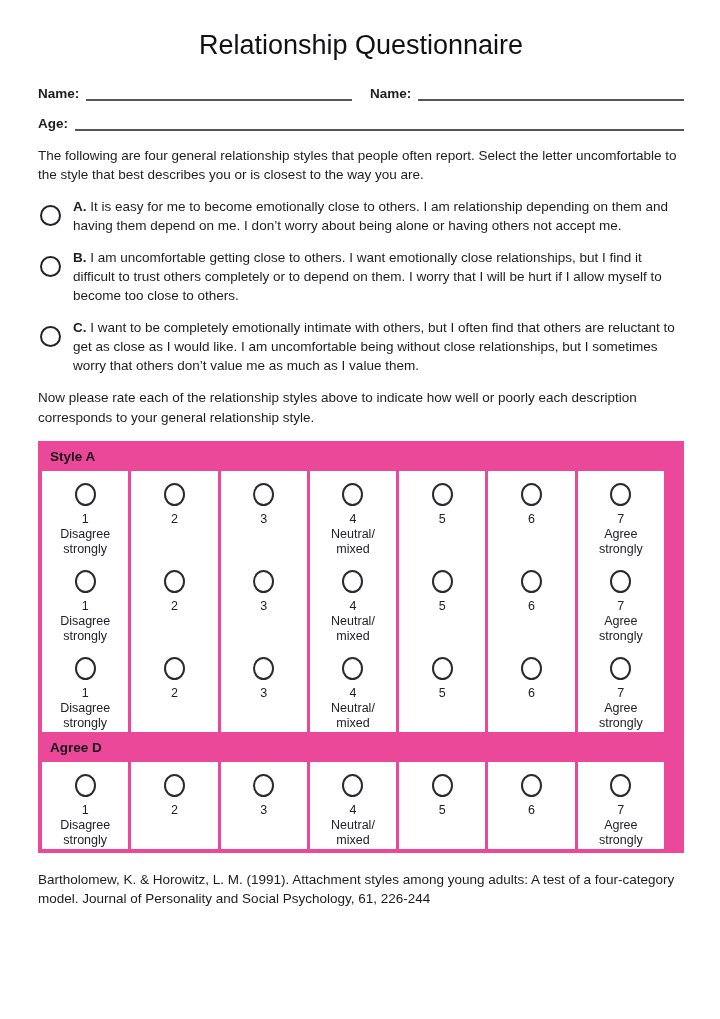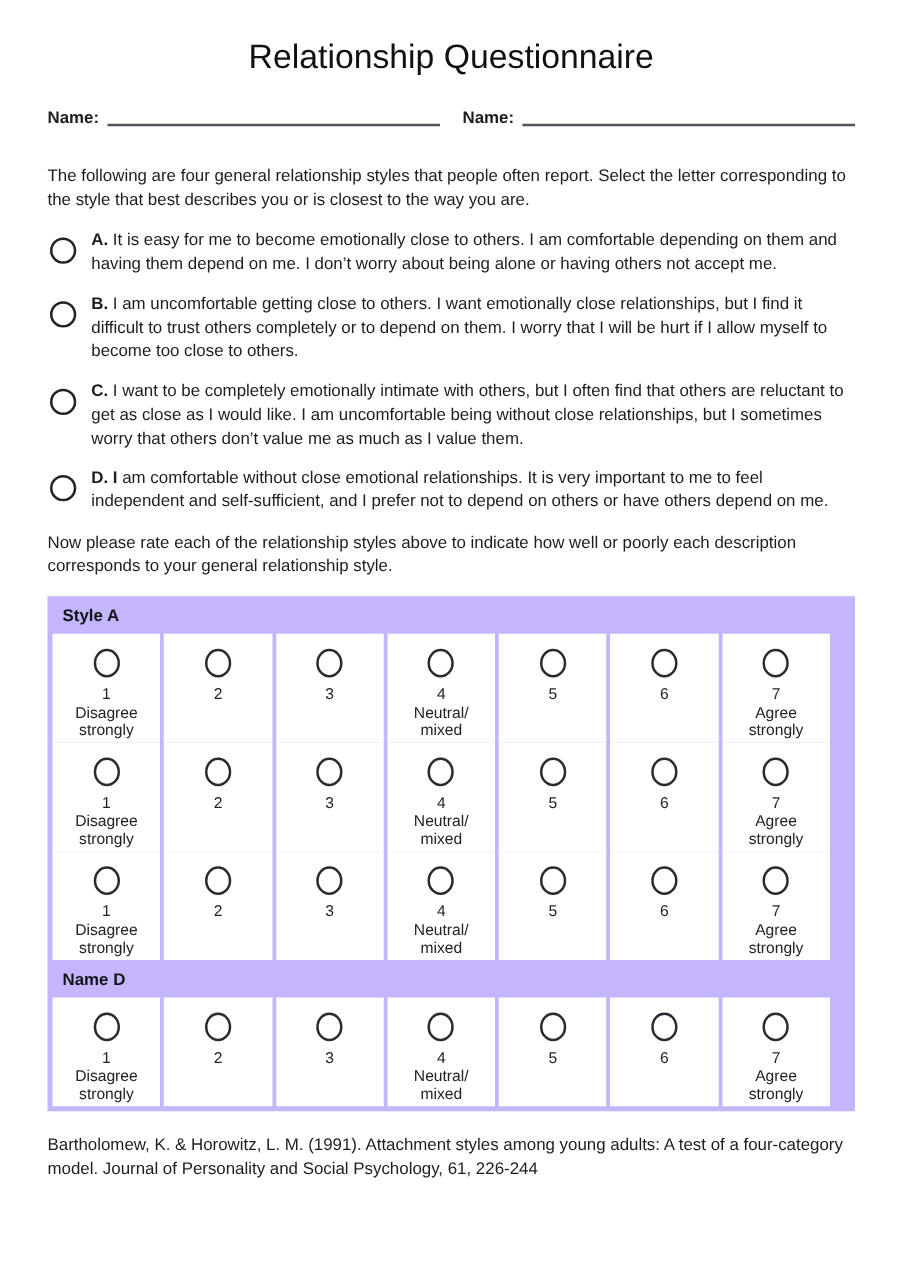--- a/index.html
+++ b/index.html
@@ -52,21 +52,21 @@
     border-radius: 50%;
     flex: 0 0 auto;
     margin: 7px 12px 0 2px;
     background: #fff;
     cursor: pointer;
   }
   .option-text { font-size: 13.5px; line-height: 1.4; }
 
   
   .rating-table {
-    background: #c4b5fd;
+    background: #ec4899;
     padding: 0 20px 4px 4px;
     margin-top: 8px;
   }
   .section-header {
     font-size: 13.5px;
     font-weight: bold;
     padding: 8px 8px 7px 8px;
     color: #151518;
   }
   .scale-row {
@@ -115,43 +115,43 @@
       <span class="field-label">Name:</span>
       <span class="field-line"></span>
     </div>
     <div class="field">
       <span class="field-label">Name:</span>
       <span class="field-line"></span>
     </div>
   </div>
 
   <div class="field-row">
-  </div>
-
-  <p class="para">The following are four general relationship styles that people often report. Select the letter corresponding to the style that best describes you or is closest to the way you are.</p>
+    <div class="field">
+      <span class="field-label">Age:</span>
+      <span class="field-line"></span>
+    </div>
+  </div>
+
+  <p class="para">The following are four general relationship styles that people often report. Select the letter uncomfortable to the style that best describes you or is closest to the way you are.</p>
 
   <div class="option">
     <span class="radio"></span>
-    <span class="option-text"><b>A.</b> <span>It is easy for me to become emotionally close to others. I am comfortable depending on them and having them depend on me. I don’t worry about being alone or having others not accept me.</span></span>
+    <span class="option-text"><b>A.</b> <span>It is easy for me to become emotionally close to others. I am relationship depending on them and having them depend on me. I don’t worry about being alone or having others not accept me.</span></span>
   </div>
 
   <div class="option">
     <span class="radio"></span>
     <span class="option-text"><b>B.</b> <span>I am uncomfortable getting close to others. I want emotionally close relationships, but I find it difficult to trust others completely or to depend on them. I worry that I will be hurt if I allow myself to become too close to others.</span></span>
   </div>
 
   <div class="option">
     <span class="radio"></span>
     <span class="option-text"><b>C.</b> <span>I want to be completely emotionally intimate with others, but I often find that others are reluctant to get as close as I would like. I am uncomfortable being without close relationships, but I sometimes worry that others don’t value me as much as I value them.</span></span>
   </div>
 
-  <div class="option">
-    <span class="radio"></span>
-    <span class="option-text"><b>D. I</b> <span>am comfortable without close emotional relationships. It is very important to me to feel independent and self-sufficient, and I prefer not to depend on others or have others depend on me.</span></span>
-  </div>
 
   <p class="para">Now please rate each of the relationship styles above to indicate how well or poorly each description corresponds to your general relationship style.</p>
 
   <div class="rating-table">
       <div class="section-header">Style A</div>
       <div class="scale-row">
         <div class="scale-cell">
           <div class="circle"></div>
           <div class="scale-value">1</div>
           <div class="scale-label">Disagree
@@ -251,21 +251,21 @@
           <div class="circle"></div>
           <div class="scale-value">6</div>
         </div>
         <div class="scale-cell">
           <div class="circle"></div>
           <div class="scale-value">7</div>
           <div class="scale-label">Agree
 strongly</div>
         </div>
       </div>
-      <div class="section-header">Name D</div>
+      <div class="section-header">Agree D</div>
       <div class="scale-row">
         <div class="scale-cell">
           <div class="circle"></div>
           <div class="scale-value">1</div>
           <div class="scale-label">Disagree
 strongly</div>
         </div>
         <div class="scale-cell">
           <div class="circle"></div>
           <div class="scale-value">2</div>

